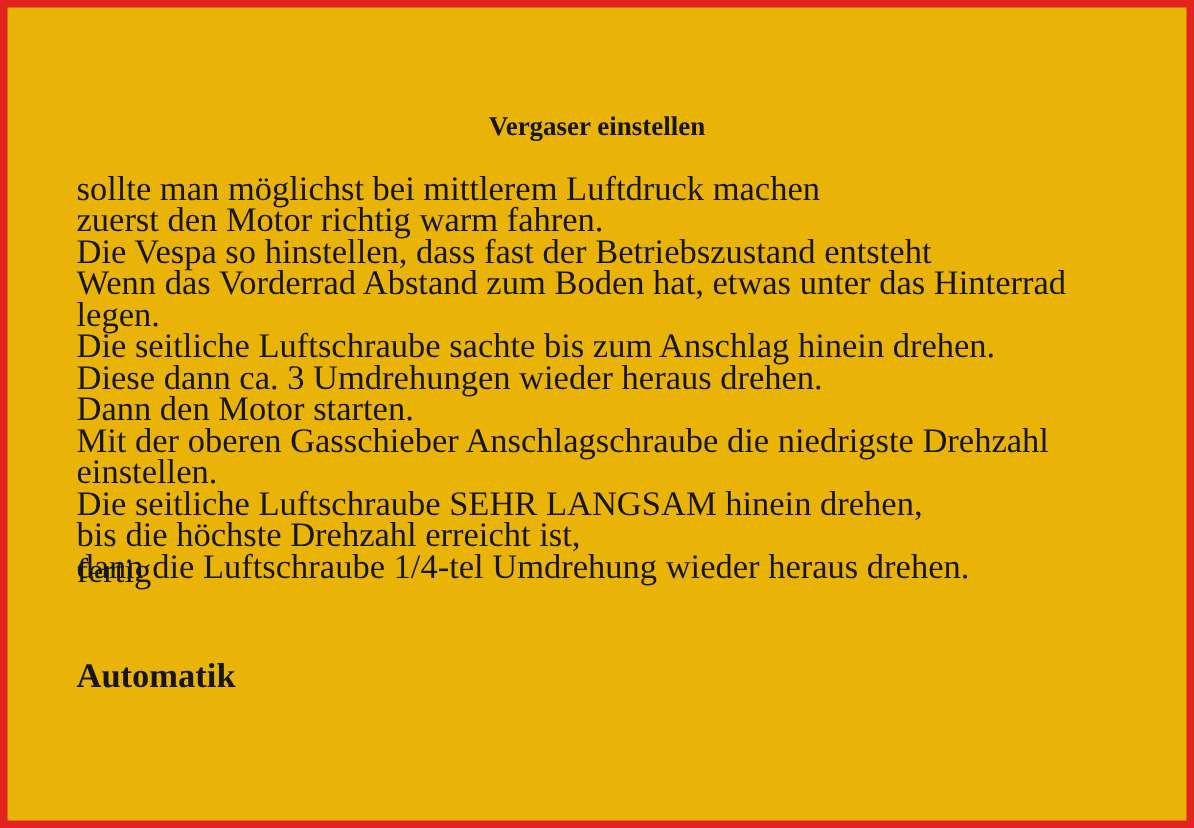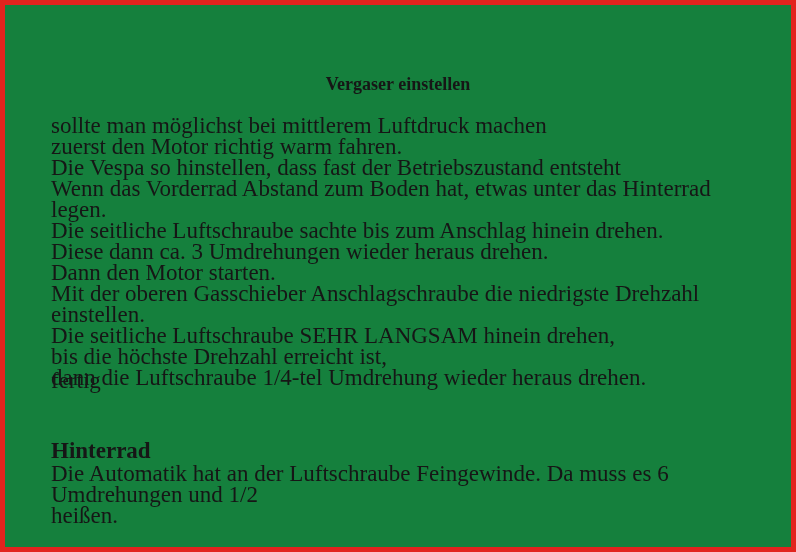--- a/index.html
+++ b/index.html
@@ -5,21 +5,21 @@
   html, body {
     margin: 0;
     padding: 0;
     background: #ffffff;
   }
   .page {
     position: relative;
     width: 796px;
     height: 552px;
     box-sizing: border-box;
-    background: #15803d;
+    background: #eab308;
     border: 5px solid #e2231e;
     overflow: hidden;
     font-family: "Liberation Serif", "DejaVu Serif", serif;
     color: #161616;
     padding-left: 40px;
   }
   .abs {
     position: absolute;
     white-space: pre-line;
   }
@@ -60,18 +60,16 @@
 Diese dann ca. 3 Umdrehungen wieder heraus drehen.
 Dann den Motor starten.
 Mit der oberen Gasschieber Anschlagschraube die niedrigste Drehzahl einstellen.
 Die seitliche Luftschraube SEHR LANGSAM hinein drehen,
 bis die höchste Drehzahl erreicht ist,
 dann die Luftschraube 1/4-tel Umdrehung wieder heraus drehen.</div>
 
   <div class="abs bodytext fertig">fertig</div>
 
 
-  <div class="abs bodytext automatik-heading">Hinterrad</div>
+  <div class="abs bodytext automatik-heading">Automatik</div>
 
-  <div class="abs bodytext automatik-text">Die Automatik hat an der Luftschraube Feingewinde. Da muss es 6 Umdrehungen und 1/2
-heißen.</div>
 
 </div>
 
 </body></html>

